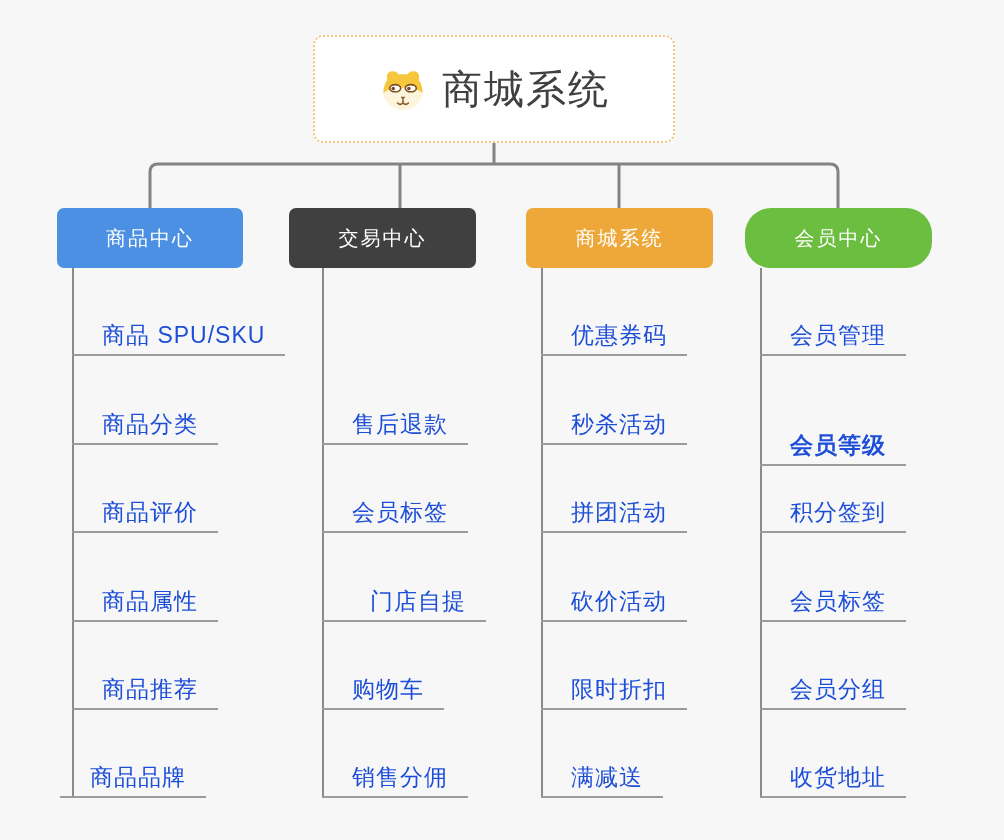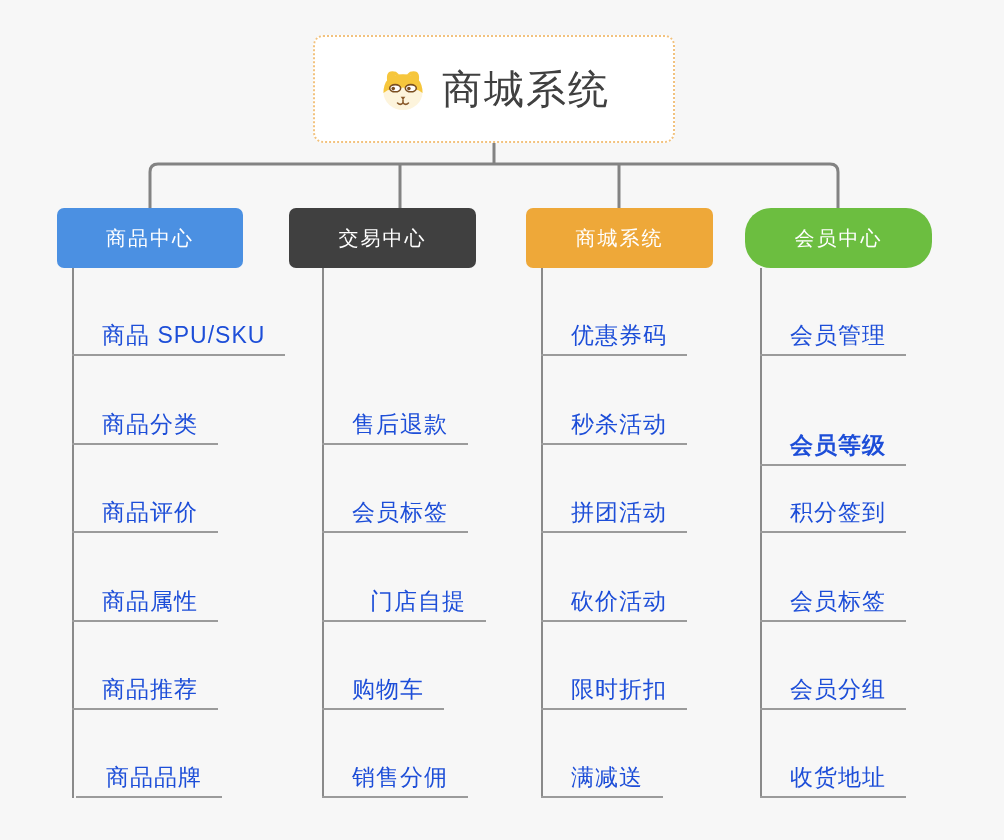--- a/index.html
+++ b/index.html
@@ -109,21 +109,21 @@
 
 <div class="branch-header" style="left: 57px; width: 186px; background: rgb(75, 144, 226);">
       <span>商品中心</span>
     </div>
     <div class="trunk" style="left: 72px;"></div>
     <div class="leaf" style="left: 72px; top: 320px;">商品 SPU/SKU</div>
     <div class="leaf" style="left: 72px; top: 409px;">商品分类</div>
     <div class="leaf" style="left: 72px; top: 497px;">商品评价</div>
     <div class="leaf" style="left: 72px; top: 586px;">商品属性</div>
     <div class="leaf" style="left: 72px; top: 674px;">商品推荐</div>
-    <div class="leaf" style="left: 76px; top: 762px;">商品品牌</div>
+    <div class="leaf" style="left: 60px; top: 762px;">商品品牌</div>
     <div class="branch-header" style="left: 289px; width: 187px; background: #404040;">
       <span>交易中心</span>
     </div>
     <div class="trunk" style="left: 322px;"></div>
     <div class="leaf" style="left: 322px; top: 409px;">售后退款</div>
     <div class="leaf" style="left: 322px; top: 497px;">会员标签</div>
     <div class="leaf" style="left: 322px; top: 586px; padding-left: 48px;">门店自提</div>
     <div class="leaf" style="left: 322px; top: 674px;">购物车</div>
     <div class="leaf" style="left: 322px; top: 762px;">销售分佣</div>
     <div class="branch-header" style="left: 526px; width: 187px; background: rgb(238, 168, 57);">

